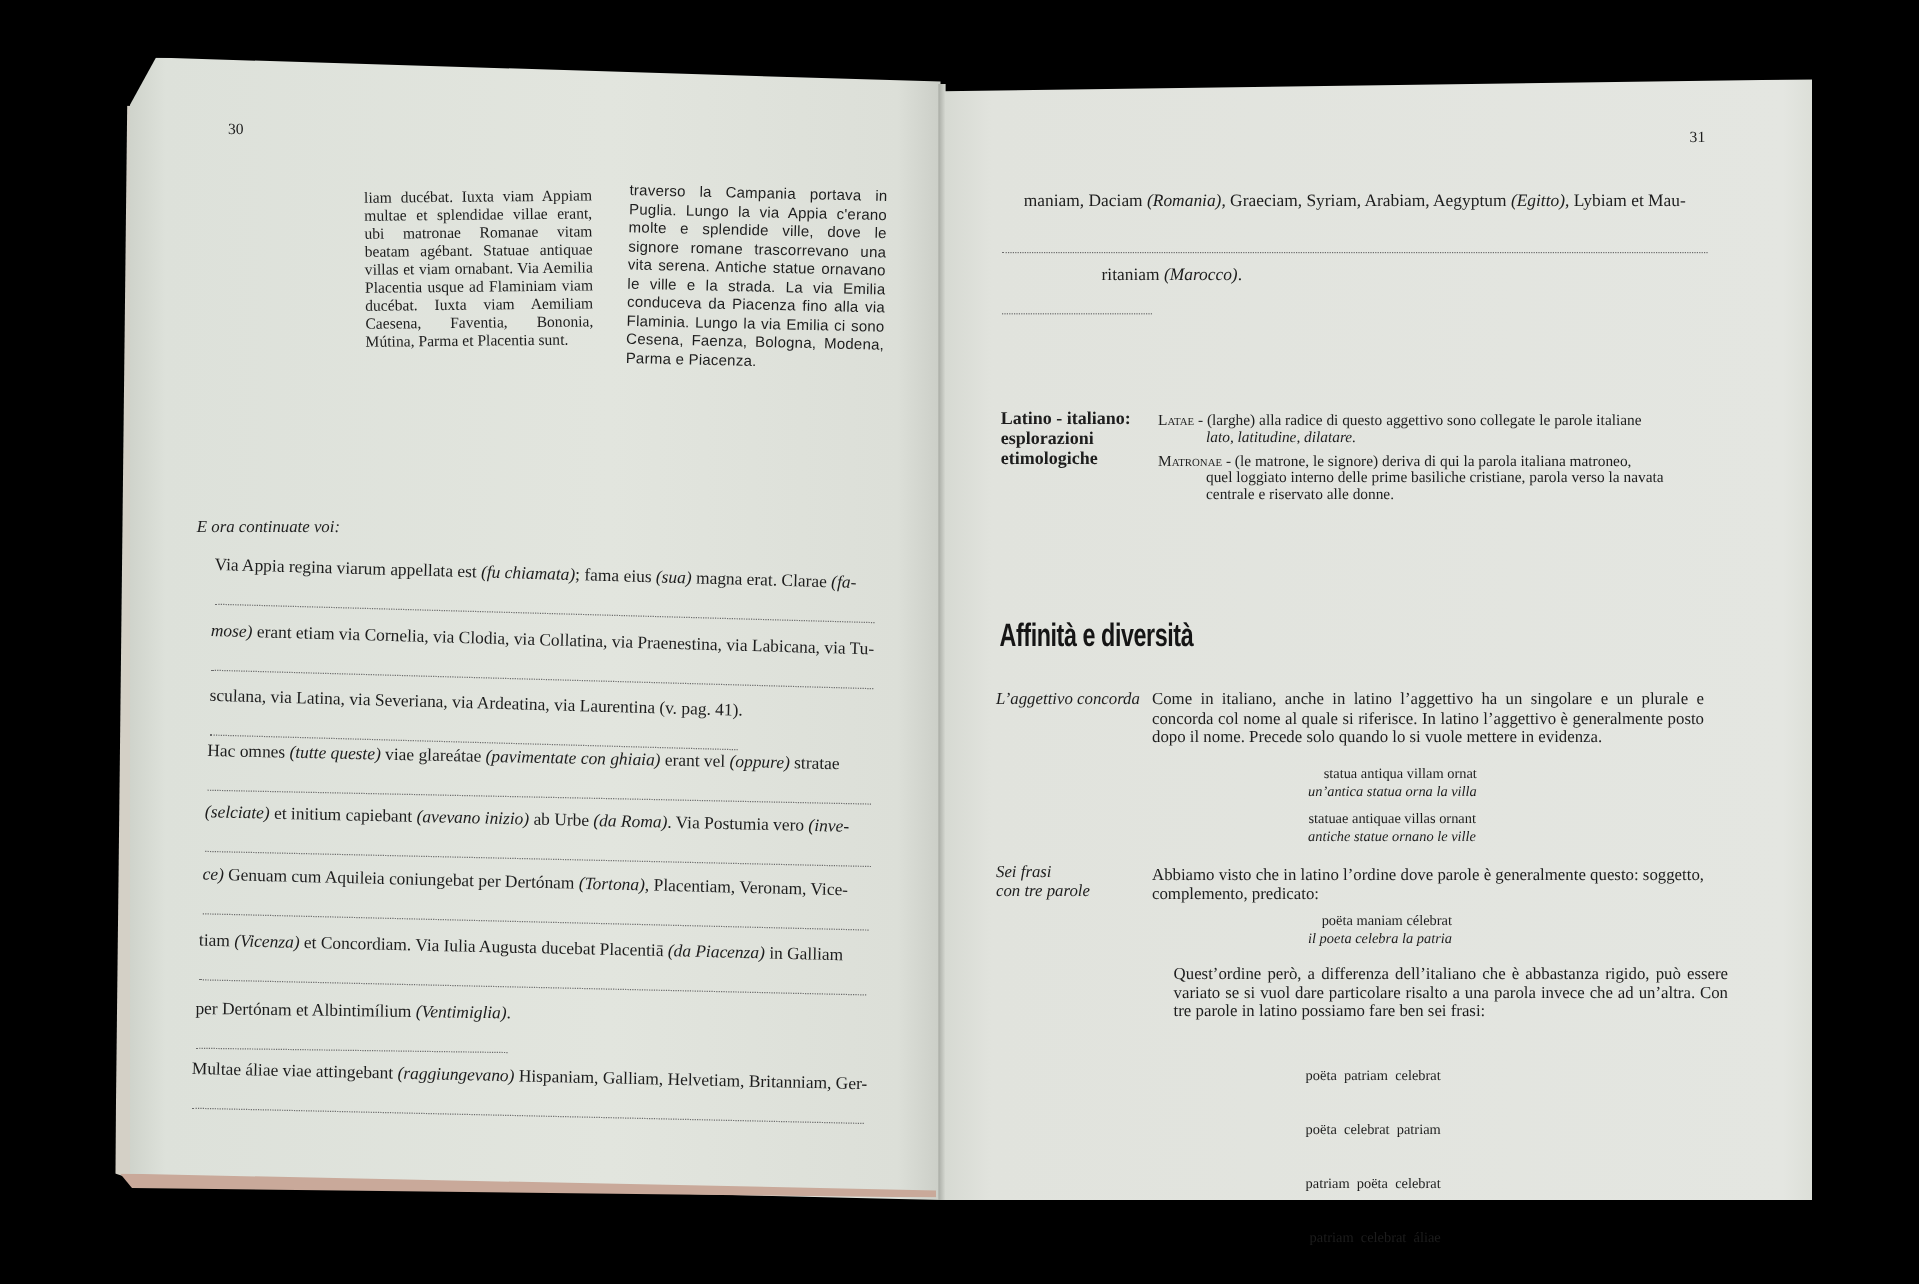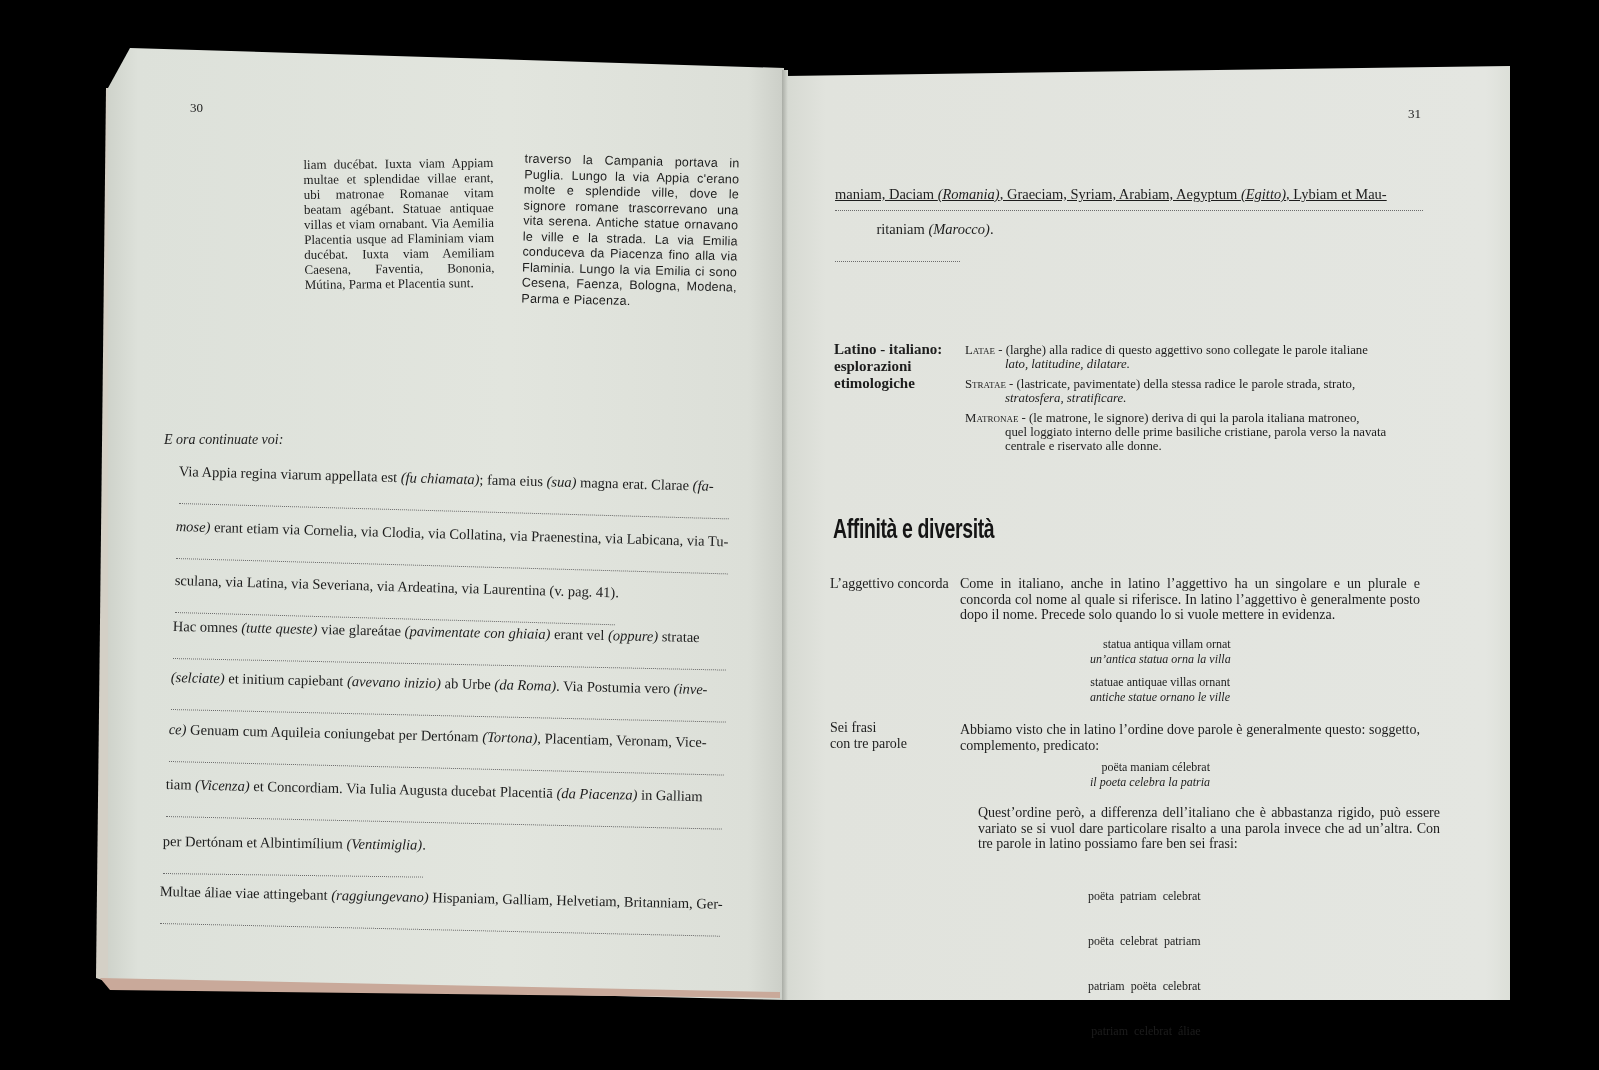--- a/index.html
+++ b/index.html
@@ -22,21 +22,21 @@
   .pn { font-size:13px; }
   .col { font-size:13px; line-height:15px; text-align:justify; }
   .sans { font-family:"Liberation Sans","DejaVu Sans",sans-serif; font-size:12.5px; line-height:15.5px; letter-spacing:0.2px; }
   .ex-line { font-size:14.5px; white-space:nowrap; }
   .dots { position:absolute; height:0; border-bottom:1.5px dotted #6b6b6b; }
   .it { font-style:italic; }
   .sc { font-variant:small-caps; }
   .heading { font-family:"Liberation Sans","DejaVu Sans",sans-serif; font-weight:bold; font-size:27px;
       transform:scaleX(0.72); transform-origin:left top; letter-spacing:-0.5px; color:#151515; }
   .side-bold { font-weight:bold; font-size:15px; line-height:17px; }
-  .side-it { font-size:14px; line-height:16px; }
+  .side-it { font-style:italic; font-size:14px; line-height:16px; }
   .body-r { font-size:14px; line-height:15.5px; text-align:justify; }
   .ety { font-size:12.8px; line-height:14px; }
   .ety .indent { padding-left:40px; display:block; }
   .ex-block { font-size:12px; line-height:15px;text-align:right; }
 </style>
 </head>
 <body>
 
 <div id="left-edge" class="page"></div>
 <div id="left-page" class="page"></div>
@@ -86,44 +86,40 @@
     <div class="dots" style="left: 163px; top: 873px; width: 260px; transform: rotate(0.8deg); transform-origin: left top;"></div>
     <div class="abs ex-line" style="left: 160px; top: 883px; width: 560px; transform: rotate(1.3deg); transform-origin: left top; display: flex; justify-content: space-between;">
       <span style="white-space: nowrap;"><span>Multae áliae viae attingebant </span><span class="it">(raggiungevano)</span><span> Hispaniam, Galliam, Helvetiam, Britanniam, Ger-</span></span>
     </div>
     <div class="dots" style="left: 160px; top: 923px; width: 560px; transform: rotate(1.3deg); transform-origin: left top;"></div>
   </div>
 
 <div class="abs pn" style="left:1408px;top:106px;">31</div>
 
 <div id="right-exercise">
-    <div class="abs ex-line" style="left: 835px; top: 186px; width: 588px; transform: rotate(0deg); transform-origin: left top; display: flex; justify-content: flex-start; text-decoration: underline;">
+    <div class="abs ex-line" style="left: 835px; top: 160px; width: 588px; transform: rotate(0deg); transform-origin: left top; display: flex; justify-content: center;">
       <span style="white-space: nowrap;"><span>maniam, Daciam </span><span class="it">(Romania)</span><span>, Graeciam, Syriam, Arabiam, Aegyptum </span><span class="it">(Egitto)</span><span>, Lybiam et Mau-</span></span>
     </div>
     <div class="dots" style="left: 835px; top: 210px; width: 588px; transform: rotate(0deg); transform-origin: left top;"></div>
-    <div class="abs ex-line" style="left: 835px; top: 221px; width: 200px; transform: rotate(0deg); transform-origin: left top; display: flex; justify-content: center;">
+    <div class="abs ex-line" style="left: 835px; top: 221px; width: 200px; transform: rotate(0deg); transform-origin: left top; display: flex; justify-content: flex-end;">
       <span style="white-space: nowrap;"><span>ritaniam </span><span class="it">(Marocco)</span><span>.</span></span>
     </div>
     <div class="dots" style="left: 835px; top: 261px; width: 125px; transform: rotate(0deg); transform-origin: left top;"></div>
   </div>
 
 <div class="abs side-bold" style="left:834px;top:341px;">
   <div>Latino - italiano:</div>
   <div>esplorazioni</div>
   <div>etimologiche</div>
 </div>
 
 <div class="abs ety" style="left:965px;top:343px;width:455px;">
   <div style="margin-bottom:6px">
     <span class="sc">Latae</span><span> - (larghe) alla radice di questo aggettivo sono collegate le parole italiane</span>
     <span class="indent it">lato, latitudine, dilatare.</span>
-  </div>
-  <div style="margin-bottom:6px">
-    <span class="sc">Stratae</span><span> - (lastricate, pavimentate) della stessa radice le parole strada, strato,</span>
-    <span class="indent it">stratosfera, stratificare.</span>
   </div>
   <div>
     <span class="sc">Matronae</span><span> - (le matrone, le signore) deriva di qui la parola italiana matroneo,</span>
     <span class="indent">quel loggiato interno delle prime basiliche cristiane, parola verso la navata</span>
     <span class="indent">centrale e riservato alle donne.</span>
   </div>
 </div>
 
 <div class="abs heading" style="left:833px;top:514px;">Affinità e diversità</div>
 

